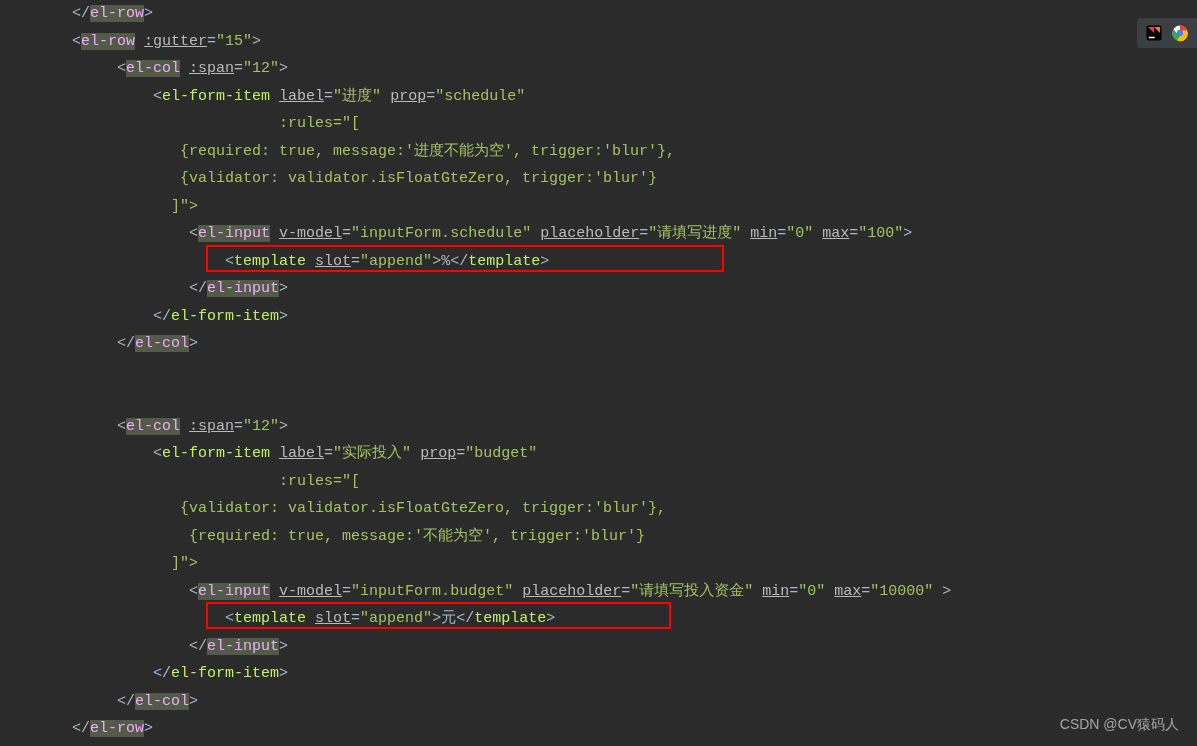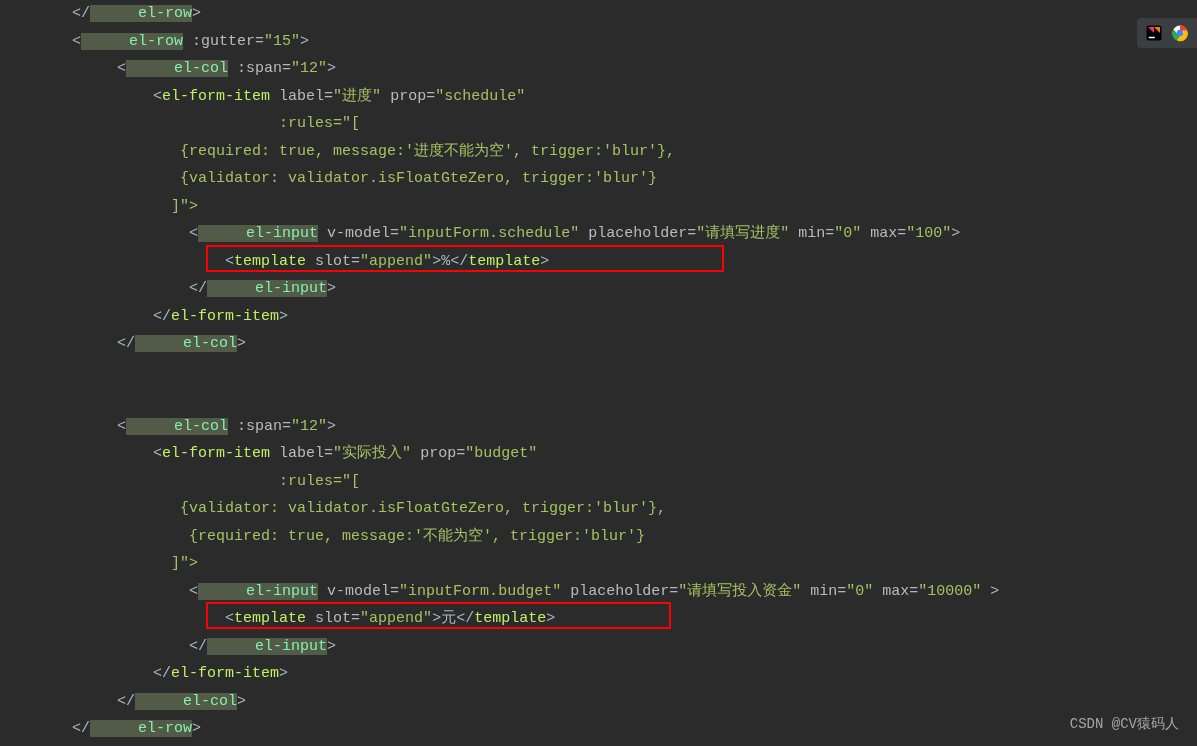--- a/index.html
+++ b/index.html
@@ -15,35 +15,35 @@
     position: relative;
   }
   .code-area {
     padding: 0 0 0 72px;
     position: relative;
     white-space: pre;
   }
   .line { display: block; height: 27.5px; }
   .punct { color: #a9b7c6; }
   .tag { color: #bef264; }
-  .tag-hl { color: #86efac; background: #515b47; padding-left: 48px; }
-  .attr { color: #bababa; }
+  .tag-hl { color: #f0abfc; background: #515b47; }
+  .attr { color: #bababa; text-decoration: underline; }
   .val { color: #a5c261; }
   .txt { color: #a9b7c6; }
   .highlight-box {
     position: absolute;
     border: 2px solid #ff0000;
     pointer-events: none;
   }
   .watermark {
     position: absolute;
     bottom: 8px;
     right: 18px;
     color: #d8d8d8;
-    font-family: Liberation Mono, monospace;
+    font-family: Liberation Sans, sans-serif;
     font-size: 14px;
     opacity: 0.7;
   }
   .toolbar-icons {
     position: absolute;
     top: 18px;
     right: 0;
     display: flex;
     gap: 4px;
     background: #3c3f41;

